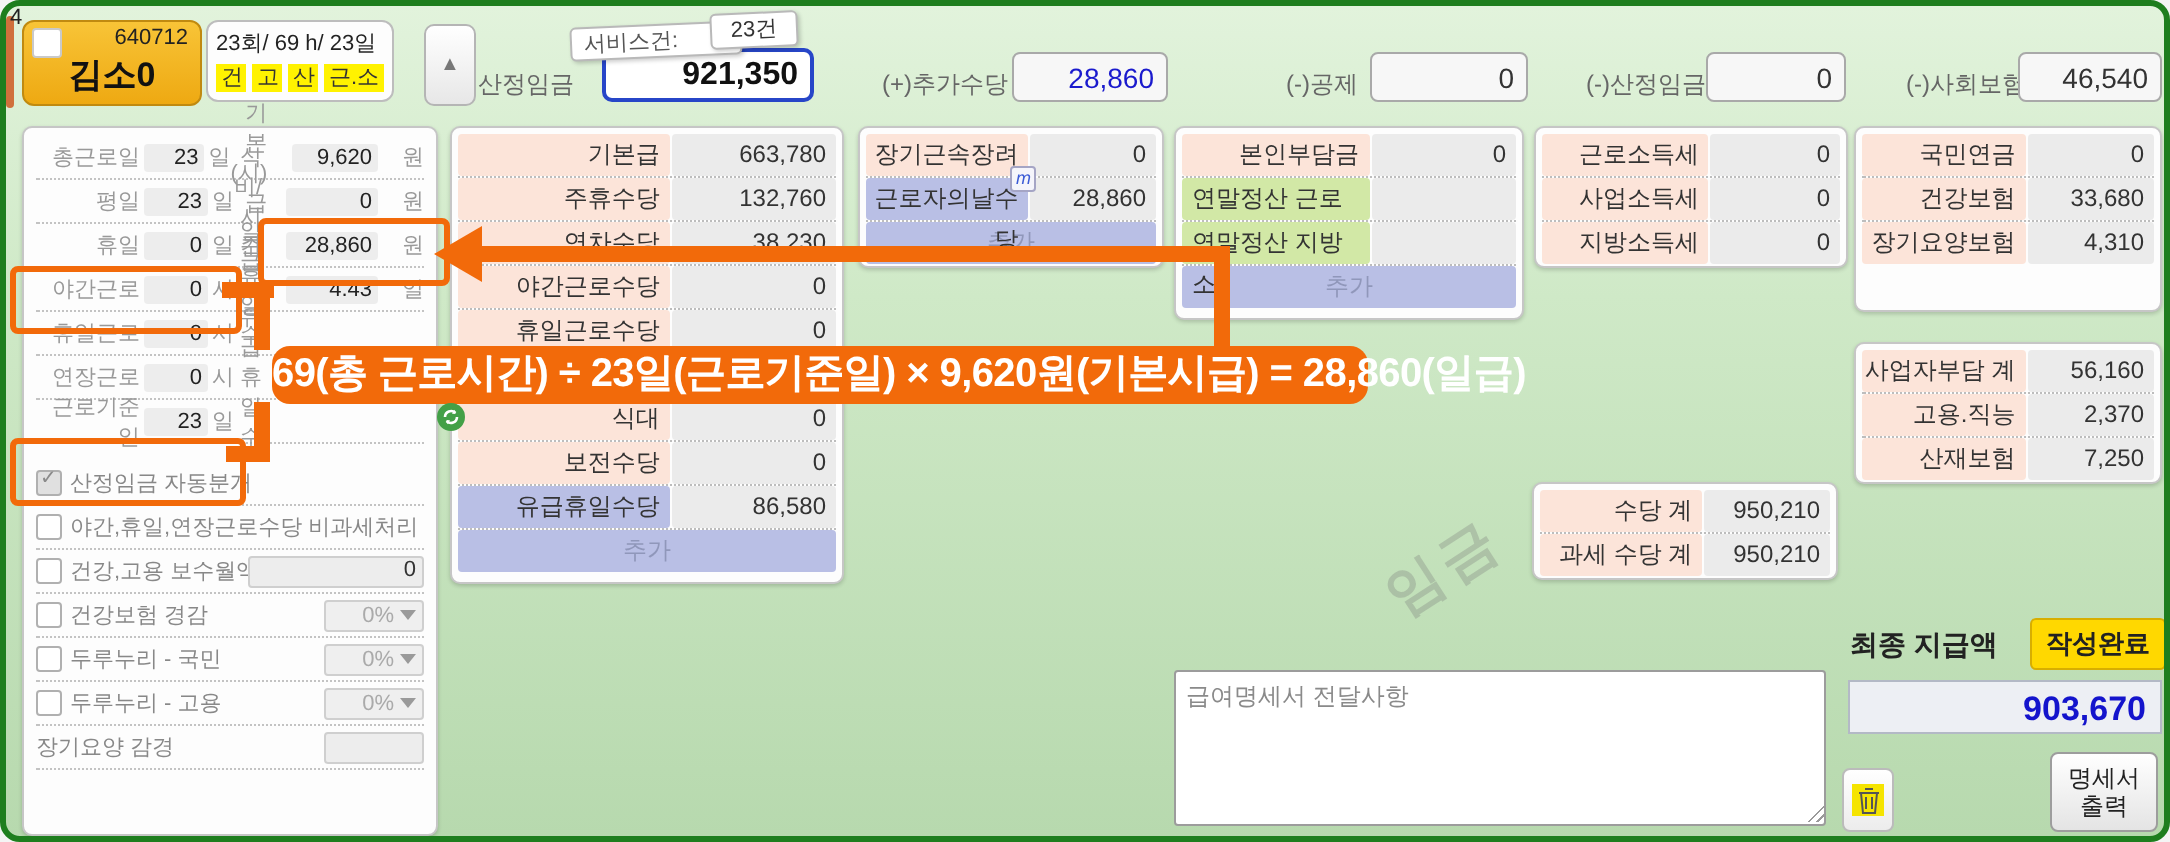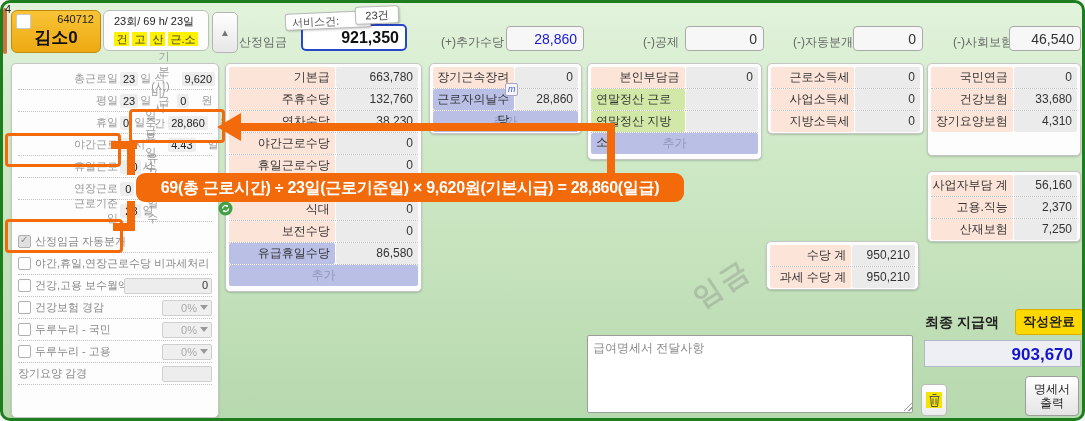--- a/index.html
+++ b/index.html
@@ -7,21 +7,21 @@
        background:linear-gradient(180deg,#e2f3dc 0%,#cfe9c7 35%,#b7d9ae 100%);overflow:hidden;}
   .abs{position:absolute;}
   
   .corner-num{left:2px;top:0;font-size:11px;color:#222;z-index:6;}
   .left-strip{left:0;top:5px;width:4px;height:46px;background:#d0703c;border-radius:2px;z-index:5;}
   .emp-card{left:8px;top:7px;width:88px;height:41px;background:linear-gradient(180deg,#f8c437,#eea912);
             border:1px solid #c08a10;border-radius:6px;z-index:4;}
   .emp-check{position:absolute;left:4px;top:3px;width:13px;height:13px;background:#fff;border:1px solid #c9c9c9;border-radius:2px;}
   .emp-id{position:absolute;right:6px;top:2px;font-size:11px;color:#222;}
   .emp-name{position:absolute;left:0;right:0;bottom:3px;text-align:center;font-size:17px;font-weight:bold;color:#111;}
-  .info-card{left:100px;top:7px;width:106px;height:41px;background:#fdfdfd;border:1px solid #bdbdbd;border-radius:6px;padding:3px 10px;box-sizing:border-box;}
+  .info-card{left:100px;top:7px;width:94px;height:41px;background:#fdfdfd;border:1px solid #bdbdbd;border-radius:6px;padding:3px 4px;box-sizing:border-box;}
   .info-line1{font-size:11px;color:#222;white-space:nowrap;}
   .info-tags{margin-top:3px;display:flex;gap:3px;justify-content:center;}
   .tag{background:#fff200;color:#333;font-size:11px;padding:0 2px;line-height:14px;}
   .up-btn{left:209px;top:9px;width:24px;height:39px;background:linear-gradient(180deg,#fff,#e7e7e7);border:1px solid #b5b5b5;border-radius:5px;
           color:#777;font-size:10px;text-align:center;line-height:39px;cursor:pointer;}
   .svc-pill1{left:282px;top:9px;width:86px;height:17px;background:#fff;border:1px solid #b9b9b9;border-radius:3px;transform:rotate(-2.5deg);
              font-size:11px;color:#555;line-height:17px;padding-left:6px;box-sizing:border-box;z-index:6;box-shadow:1px 1px 2px rgba(0,0,0,.2);}
   .svc-pill2{left:352px;top:3px;width:42px;height:16px;background:#fff;border:1px solid #b9b9b9;border-radius:3px;transform:rotate(-2.5deg);
              font-size:11px;color:#333;line-height:16px;text-align:center;z-index:6;box-shadow:1px 1px 2px rgba(0,0,0,.2);}
   .tb-label{font-size:12px;color:#666;white-space:nowrap;}
@@ -40,41 +40,41 @@
   .plbl.green{background:#d2e8a6;text-align:left;padding:0 0 0 5px;}
   .pval{flex:1;background:#ebebeb;border-radius:2px;font-size:12px;color:#333;text-align:right;
         padding:0 5px 0 0;line-height:21px;margin-left:1px;box-sizing:border-box;}
   .add-row{height:21px;border-bottom:none;}
   .add-btn{flex:1;background:#b9bfe5;border-radius:2px;color:#9097ba;font-size:12px;text-align:center;line-height:21px;cursor:pointer;}
   .m-badge{position:absolute;right:-4px;top:-6px;width:11px;height:11px;background:#f5f5fb;border:1px solid #a5a5c5;
            color:#3b5bd6;font-size:9px;font-style:italic;line-height:11px;text-align:center;border-radius:2px;z-index:3;}
   
   .left-panel{left:8px;top:60px;width:208px;height:355px;padding:4px 6px;}
   .srow{display:flex;align-items:center;height:21px;border-bottom:1px dotted #c3c3c3;font-size:11px;}
-  .sl{flex:0 0 52px;text-align:right;color:#999;margin-left:48px;}
+  .sl{flex:0 0 52px;text-align:right;color:#999;}
   .sv{width:26px;background:#ededed;border-radius:2px;text-align:right;color:#222;padding:1px 3px;margin:0 2px;}
   .su{width:11px;color:#999;}
   .sl2{flex:1;text-align:right;color:#999;}
   .sv2{width:40px;background:#ededed;border-radius:2px;text-align:right;color:#222;padding:1px 3px;margin:0 12px;}
   .sv:empty,.sv2:empty{background:transparent;}
   .opts{margin-top:9px;}
   .orow{display:flex;align-items:center;height:21px;border-bottom:1px dotted #c3c3c3;font-size:11px;color:#888;}
   .cb{width:11px;height:11px;border:1px solid #b0b0b0;background:#fff;border-radius:2px;margin-right:4px;flex:0 0 auto;position:relative;cursor:pointer;}
   .cb.checked{background:#e0e0e0;}
   .cb.checked::after{content:"\2713";position:absolute;left:1px;top:-2px;font-size:10px;color:#8a8a8a;}
   .olbl{flex:1;white-space:nowrap;overflow:hidden;}
   .oinput{width:88px;height:16px;background:#ededed;border:1px solid #cfcfcf;border-radius:2px;text-align:right;color:#333;padding:0 3px;box-sizing:border-box;}
   .oinput.small{width:50px;}
   .osel{width:50px;height:16px;background:#efefef;border:1px solid #cfcfcf;border-radius:2px;color:#aaa;display:flex;align-items:center;justify-content:flex-end;padding:0 3px;box-sizing:border-box;cursor:pointer;}
   .chev{width:0;height:0;border-left:4px solid transparent;border-right:4px solid transparent;border-top:5px solid #9a9a9a;margin-left:3px;}
   
   .orange{background:#f26a0a;z-index:10;}
   .hl{border:3px solid #f26a0a;border-radius:4px;background:transparent;z-index:10;}
   .arrow-head{width:0;height:0;border-top:14px solid transparent;border-bottom:14px solid transparent;border-right:24px solid #f26a0a;z-index:10;}
-  .callout{left:133px;top:170px;width:548px;height:29px;border-radius:9px;color:#fff;font-weight:bold;font-size:16px;
+  .callout{left:133px;top:170px;width:548px;height:29px;border-radius:9px;color:#fff;font-weight:bold;font-size:20px;
            text-align:center;line-height:29px;white-space:nowrap;z-index:11;letter-spacing:-0.3px;}
   
   .memo{left:584px;top:332px;width:326px;height:78px;border:1px solid #9c9c9c;border-radius:2px;background:#fff;
         font-size:12px;color:#0f172a;padding:4px 5px;box-sizing:border-box;resize:none;font-family:inherit;position:absolute;}
   .memo::placeholder{color:#8a8a8a;}
   .resize-handle{left:899px;top:398px;width:10px;height:10px;z-index:3;
         background:repeating-linear-gradient(-45deg,transparent 0 2px,#9a9a9a 2px 3px);clip-path:polygon(100% 0,100% 100%,0 100%);}
   .final-label{left:922px;top:311px;font-size:14px;font-weight:bold;color:#222;}
   .status-badge{left:1012px;top:306px;width:66px;height:24px;background:#ffd800;border:1px solid #d8ae00;border-radius:3px;
                 font-size:13px;font-weight:bold;color:#222;text-align:center;line-height:24px;cursor:pointer;}
@@ -121,21 +121,21 @@
 
   <div class="abs tb-label" style="left:236px;top:31px;">산정임금</div>
   <div class="abs tb-box calc-box">921,350</div>
 
   <div class="abs tb-label" style="left:438px;top:31px;">(+)추가수당</div>
   <div class="abs tb-box blue-val" style="left:503px;top:23px;width:78px;height:25px;">28,860</div>
 
   <div class="abs tb-label" style="left:640px;top:31px;">(-)공제</div>
   <div class="abs tb-box" style="left:682px;top:23px;width:79px;height:25px;">0</div>
 
-  <div class="abs tb-label" style="left:790px;top:31px;">(-)자동분개</div>
+  <div class="abs tb-label" style="left:790px;top:31px;">(-)산정임금</div>
   <div class="abs tb-box" style="left:850px;top:23px;width:70px;height:25px;">0</div>
 
   <div class="abs tb-label" style="left:950px;top:31px;">(-)사회보험</div>
   <div class="abs tb-box" style="left:1006px;top:23px;width:72px;height:25px;">46,540</div>
 
   <div class="abs panel left-panel">
     <div class="srow">
         <span class="sl">총근로일</span>
         <span class="sv">23</span>
         <span class="su">일</span>

